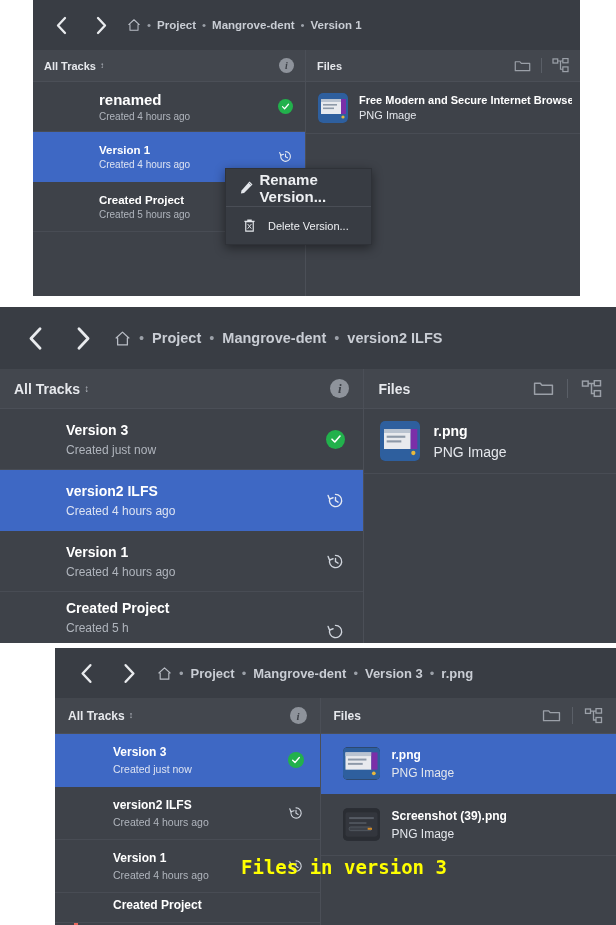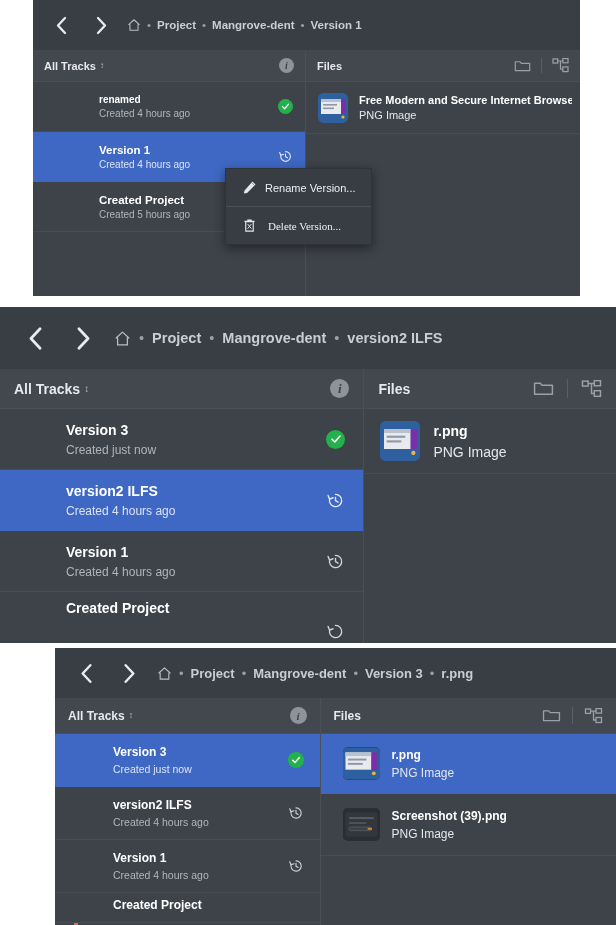--- a/index.html
+++ b/index.html
@@ -57,21 +57,21 @@
   .frow.sel{background:#3e68c4;border-bottom-color:#3e68c4;}
   .thumb{border-radius:5px;overflow:hidden;background:#2e3138;flex:none;position:relative;}
   .ftext{display:flex;flex-direction:column;justify-content:center;overflow:hidden;}
   .fname{color:#ffffff;font-weight:bold;white-space:nowrap;}
   .fsub{color:#e4e7ec;}
 
   
   .ctxmenu{position:absolute;background:#383c43;border:1px solid #2f3238;
            box-shadow:0 3px 10px rgba(0,0,0,.45);z-index:50;}
   .ctxitem{display:flex;align-items:center;border-bottom:1px solid #4a4e56;}
-  .ctxitem:last-child{border-bottom:none;font-family:Liberation Serif, serif;}
+  .ctxitem:last-child{border-bottom:none;}
   .ctxicon{display:flex;align-items:center;justify-content:center;color:#dfe2e7;}
   .ctxlabel{color:#edeff2;}
 
   
   .anno{position:absolute;color:#ffff00;font-weight:bold;z-index:60;
         font-family:"DejaVu Sans Mono",monospace;white-space:nowrap;}
 </style>
 </head>
 <body>
 
@@ -116,21 +116,21 @@
         </span>
       </div>
 
       <div class="tl-line" style="left:39px;top:41px;width:3px;height:131px;"></div>
       <div class="tl-dot" style="left:34px;top:37px;width:13px;height:13px;"></div>
       <div class="tl-dot" style="left:34px;top:96px;width:13px;height:13px;"></div>
       <div class="tl-dot" style="left:34px;top:161px;width:13px;height:13px;"></div>
 
       <div class="vrow" style="height:50px;padding:0 12px 0 66px;">
         <span class="vtext">
-          <span class="vname" style="font-size:10px;">renamed</span>
+          <span class="vname" style="font-size:15px;">renamed</span>
           <span class="vsub" style="font-size:10px;margin-top:3px;">Created 4 hours ago</span>
         </span>
         <span class="vicon">
           <span class="check" style="width:15px;height:15px;">
             <svg width="9" height="9" viewBox="0 0 12 12">
                 <polyline points="2,6.2 4.8,9 10,3" fill="none" stroke="#fff" stroke-width="1.6" stroke-linecap="round" stroke-linejoin="round"></polyline>
               </svg>
           </span>
         </span>
       </div>
@@ -201,21 +201,21 @@
   </div>
 
   <div class="ctxmenu" style="left:192px;top:168px;width:145px;">
     <div class="ctxitem" style="height:37px;padding:0 10px;">
       <span class="ctxicon" style="width:26px;">
         <svg width="15" height="15" viewBox="0 0 16 16">
             <path d="M11.2 1.6 L14.4 4.8 L5.4 13.8 L2 14.5 L2.7 11.1 Z" fill="#e4e7ec"></path>
             <path d="M10.2 2.7 L13.3 5.8" stroke="#7d838c" stroke-width="0.9"></path>
           </svg>
       </span>
-      <span class="ctxlabel" style="font-size:11px;margin-left:3px;">Rename Version...</span>
+      <span class="ctxlabel" style="font-size:15px;margin-left:3px;font-weight:bold;">Rename Version...</span>
     </div>
     <div class="ctxitem" style="height:37px;padding:0 10px;">
       <span class="ctxicon" style="width:26px;">
         <svg width="15" height="15" viewBox="0 0 16 16">
             <path d="M4 4 H12 V14 H4 Z" fill="none" stroke="#e4e7ec" stroke-width="1.2"></path>
             <path d="M2.6 3.6 H13.4 M6.2 3.6 V2.2 H9.8 V3.6" fill="none" stroke="#e4e7ec" stroke-width="1.2"></path>
             <path d="M6 6.4 L10 11.4 M10 6.4 L6 11.4" stroke="#e4e7ec" stroke-width="1"></path>
           </svg>
       </span>
       <span class="ctxlabel" style="font-size:11px;margin-left:6px;">Delete Version...</span>
@@ -306,20 +306,21 @@
               <path d="M9 3.2 A5.8 5.8 0 1 1 3.6 7.1" fill="none" stroke="#cfd4dc" stroke-width="1.3" stroke-linecap="round"></path>
               <polyline points="2,4.2 3.3,7.6 6.7,6.4" fill="none" stroke="#cfd4dc" stroke-width="1.3" stroke-linecap="round" stroke-linejoin="round"></polyline>
               <polyline points="9,6 9,9.2 11.4,10.6" fill="none" stroke="#cfd4dc" stroke-width="1.3" stroke-linecap="round"></polyline>
             </svg>
         </span>
       </div>
 
       <div class="vrow" style="height:52px;padding:0 18px 0 66px;align-items:flex-start;padding-top:8px;">
         <span class="vtext">
           <span class="vname" style="font-size:14px;">Created Project</span>
+          <span class="vsub" style="font-size:12px;margin-top:5px;">Created 5 h</span>
         </span>
         <span class="vicon revert" style="margin-top:22px;">
           <svg width="19" height="19" viewBox="0 0 18 18">
               <path d="M9 3.2 A5.8 5.8 0 1 1 3.6 7.1" fill="none" stroke="#cfd4dc" stroke-width="1.3" stroke-linecap="round"></path>
               <polyline points="2,4.2 3.3,7.6 6.7,6.4" fill="none" stroke="#cfd4dc" stroke-width="1.3" stroke-linecap="round" stroke-linejoin="round"></polyline>
             </svg>
         </span>
       </div>
     </div>
 
@@ -515,13 +516,14 @@
               <rect x="20" y="15.7" width="3.5" height="1.6" fill="#d08a2a"></rect>
             </svg>
         </span>
         <span class="ftext" style="margin-left:12px;">
           <span class="fname" style="font-size:12px;">Screenshot (39).png</span>
           <span class="fsub" style="font-size:12px;margin-top:4px;">PNG Image</span>
         </span>
       </div>
     </div>
   </div>
+  <div class="anno" style="left:186px;top:208px;font-size:19px;">Files in version 3</div>
 </div>
 
 </body></html>

